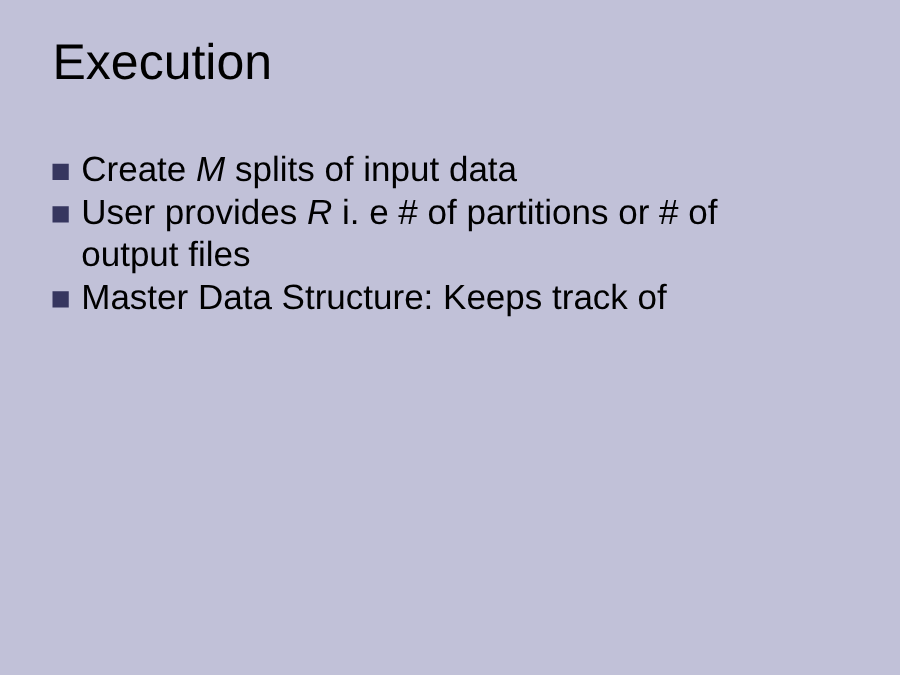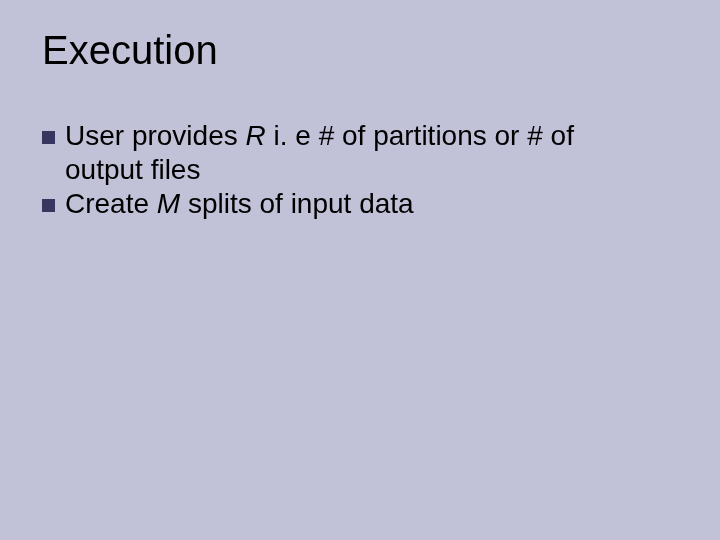--- a/index.html
+++ b/index.html
@@ -51,22 +51,23 @@
     font-style: italic;
   }
 </style>
 </head>
 <body>
 
 <div class="slide">
   <h1 class="title">Execution</h1>
   <div class="bullets">
       <div class="bullet">
+        <span class="bullet-row"><span class="sq"></span><span>Create </span><span class="ital">M</span><span> splits of input data</span></span>
+      </div>
+      <div class="bullet">
         <span class="bullet-row"><span class="sq"></span><span>User provides </span><span class="ital">R</span><span> i. e # of partitions or # of</span></span>
         <span class="cont"><span>output files</span></span>
       </div>
       <div class="bullet">
-        <span class="bullet-row"><span class="sq"></span><span>Create </span><span class="ital">M</span><span> splits of input data</span></span>
-      </div>
-      <div class="bullet">
+        <span class="bullet-row"><span class="sq"></span><span>Master Data Structure: Keeps track of</span></span>
       </div>
     </div>
 </div>
 
 </body></html>

